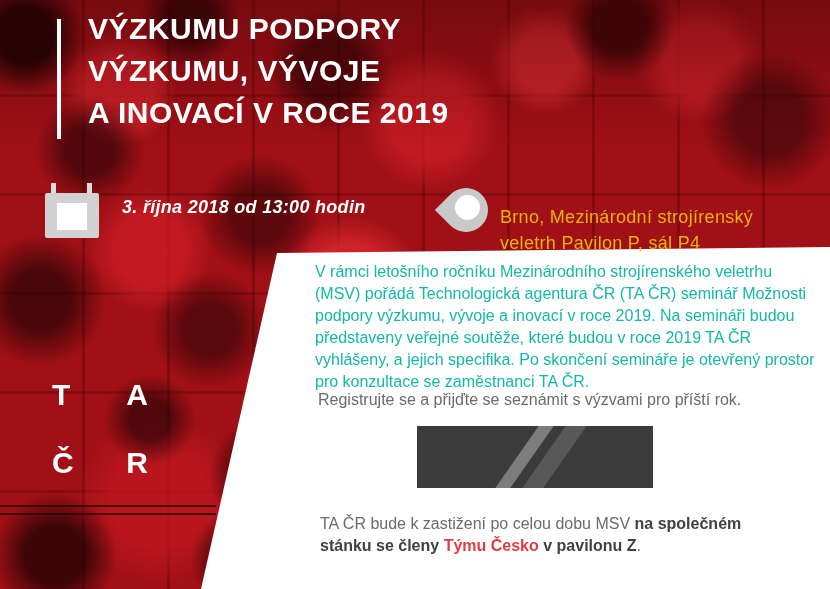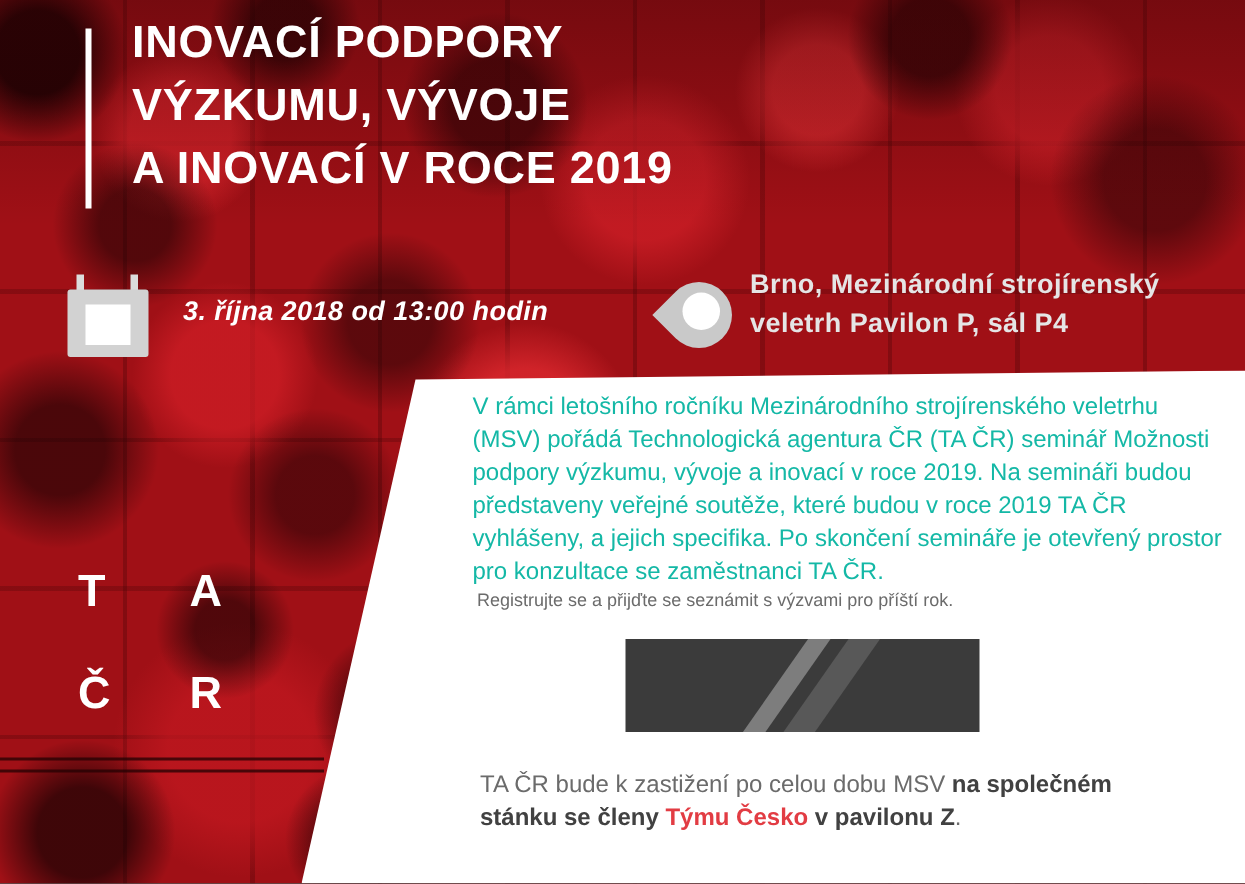--- a/index.html
+++ b/index.html
@@ -63,37 +63,37 @@
     position:absolute;left:122px;top:197px;color:#ffffff;font-weight:bold;
     font-size:18px;white-space:nowrap;letter-spacing:0.3px;font-style:italic;
   }
   .pin-icon{position:absolute;left:442px;top:186px;width:48px;height:60px;}
   .pin-body{
     position:absolute;left:2px;top:2px;width:44px;height:44px;background:#c9c9c9;
     border-radius:50% 50% 50% 0;transform:rotate(45deg);
   }
   .pin-hole{position:absolute;left:13px;top:9px;width:25px;height:25px;background:#ffffff;border-radius:50%;}
   .loc-text{
-    position:absolute;left:500px;top:176px;color:#e5e5e5;font-weight:bold;
+    position:absolute;left:500px;top:204px;color:#eab308;font-weight:normal;
     font-size:18px;line-height:26px;white-space:nowrap;letter-spacing:0.3px;
   }
 
   
   .logo{position:absolute;left:52px;top:380px;width:96px;color:#ffffff;font-weight:bold;font-size:30px;line-height:30px;}
   .logo-row{display:flex;justify-content:space-between;}
   .logo-row.r2{margin-top:38px;}
 
   
   .paragraph{
     position:absolute;left:315px;top:261px;width:500px;color:#14b8a6;
     font-size:16px;line-height:22px;
   }
   .cta-line{
     position:absolute;left:318px;top:389px;width:500px;color:#6b6b6b;
-    font-size:12px;line-height:22px;
+    font-size:16px;line-height:22px;
   }
 
   
   .register-btn{
     position:absolute;left:417px;top:426px;width:236px;height:62px;
     background:#3b3b3b;border:none;overflow:hidden;cursor:pointer;
     display:flex;align-items:center;justify-content:center;padding:0;
   }
   .btn-stripe{position:absolute;top:-10px;height:82px;transform:skewX(-35deg);}
   .btn-stripe.s1{left:100px;width:15px;background:#7d7d7d;}
@@ -118,21 +118,21 @@
 
   <div class="photo-bg">
     <div class="tray-line l1"></div>
     <div class="tray-line l2"></div>
   </div>
 
   <div class="white-panel"></div>
 
   <div class="title-rule"></div>
   <div class="title">
-    <div>INOVACÍ PODPORY</div>
+    <div>VÝZKUMU PODPORY</div>
     <div>VÝZKUMU, VÝVOJE</div>
     <div>A INOVACÍ V ROCE 2019</div>
   </div>
 
   <div class="cal-icon">
     <span class="cal-tab left"></span>
     <span class="cal-tab right"></span>
     <span class="cal-body"></span>
     <span class="cal-page"></span>
   </div>

